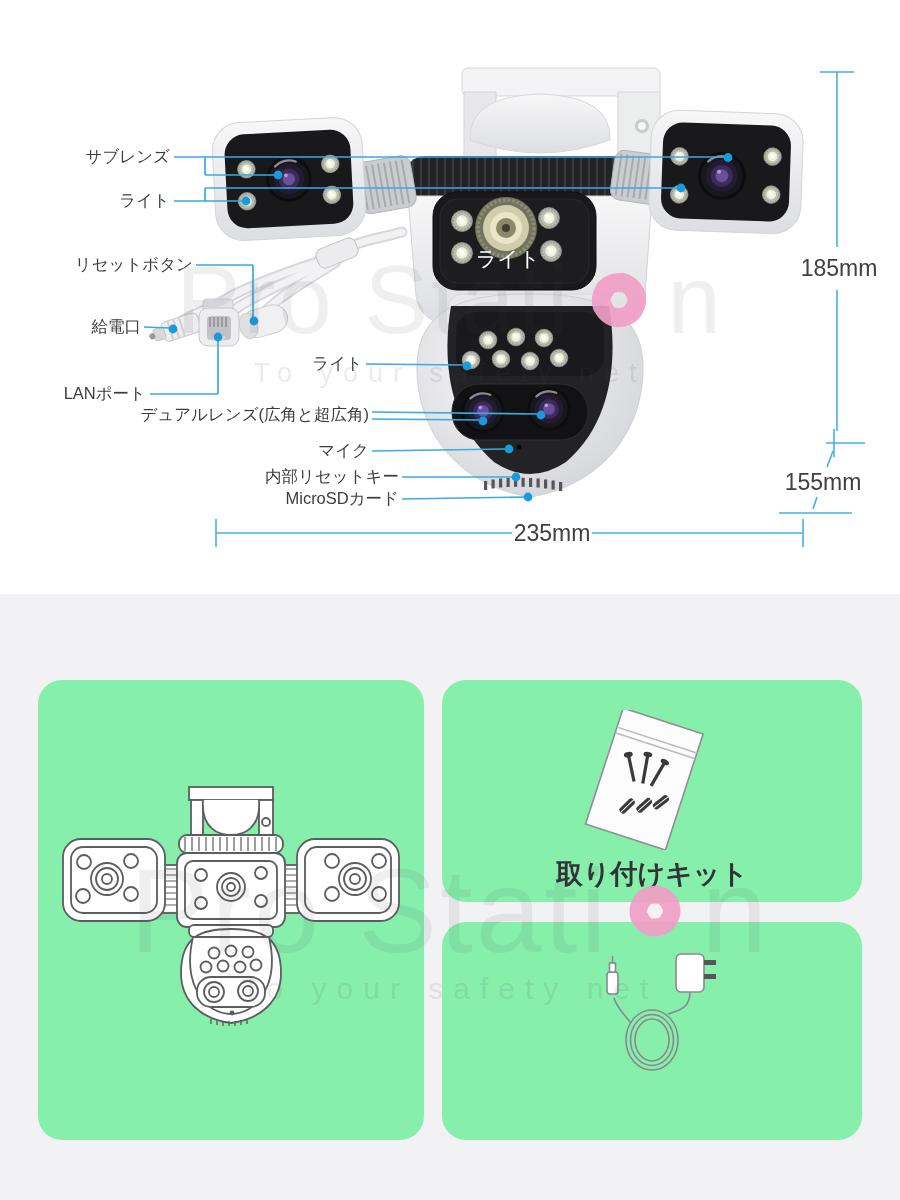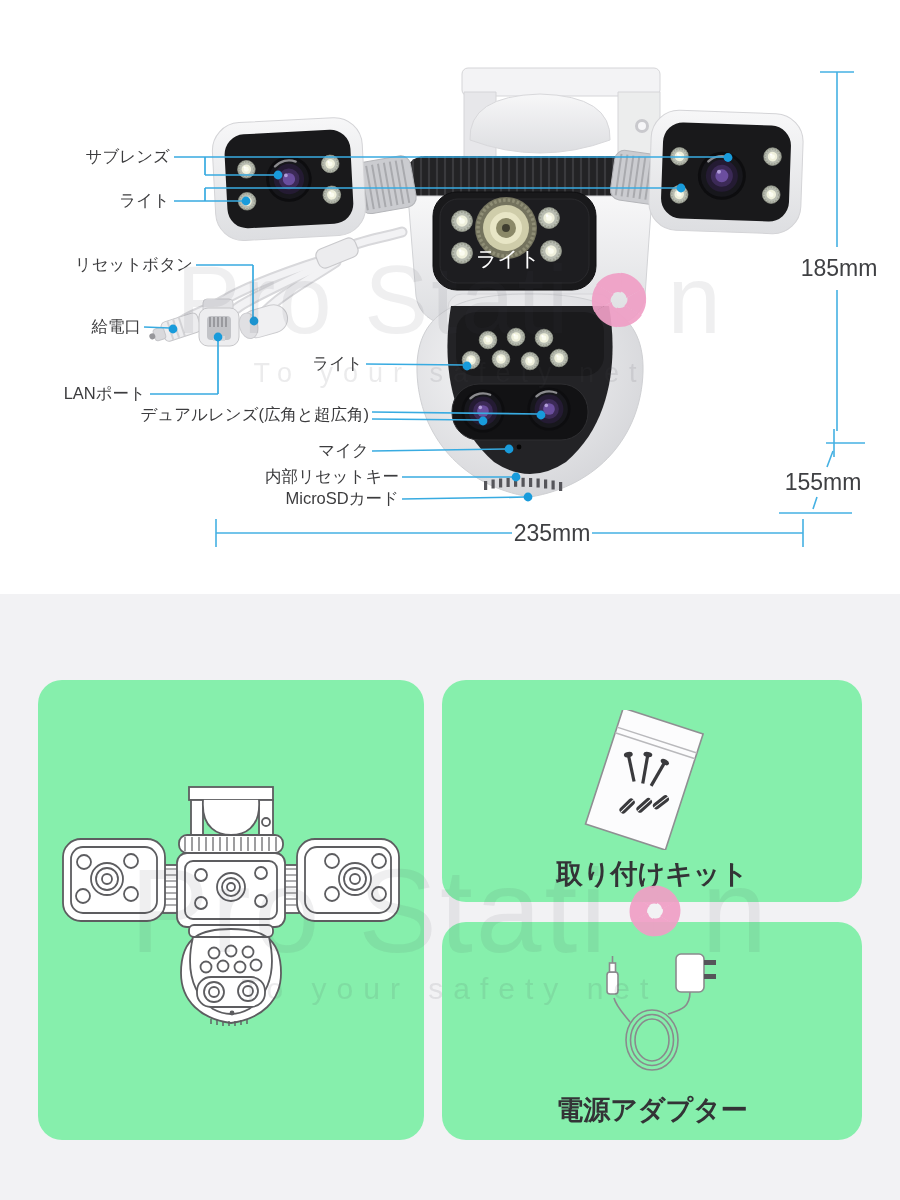--- a/index.html
+++ b/index.html
@@ -383,21 +383,20 @@
         <rect x="114" y="24" width="12" height="5" fill="#55555a" stroke="none"></rect>
         <path d="M100,42 C100,58 90,60 78,64"></path>
         <ellipse cx="62" cy="90" rx="26" ry="30"></ellipse>
         <ellipse cx="62" cy="90" rx="21.5" ry="25.5"></ellipse>
         <ellipse cx="62" cy="90" rx="17" ry="21"></ellipse>
         <path d="M40,72 C32,62 26,56 24,48"></path>
         <rect x="17" y="22" width="11" height="22" rx="3" fill="#ffffff"></rect>
         <rect x="19.5" y="13" width="6" height="9" fill="#ffffff"></rect>
         <path d="M22.5,13 V6"></path>
       </svg>
-      <div class="card-label">電源アダプター</div>
     </div>
 
     <div class="wm wm-bottom">
       <div class="wm-brand">
         <span>Pro Stati</span>
         <svg class="aperture" width="60" height="60" viewBox="-34 -34 68 68">
           <g fill="#f09fc6" opacity="0.92">
             <path d="M2,-29 A29,29 0 0 1 26,-12 L8,-2 A9,9 0 0 0 2,-9 Z"></path>
             <path d="M2,-29 A29,29 0 0 1 26,-12 L8,-2 A9,9 0 0 0 2,-9 Z" transform="rotate(60)"></path>
             <path d="M2,-29 A29,29 0 0 1 26,-12 L8,-2 A9,9 0 0 0 2,-9 Z" transform="rotate(120)"></path>

